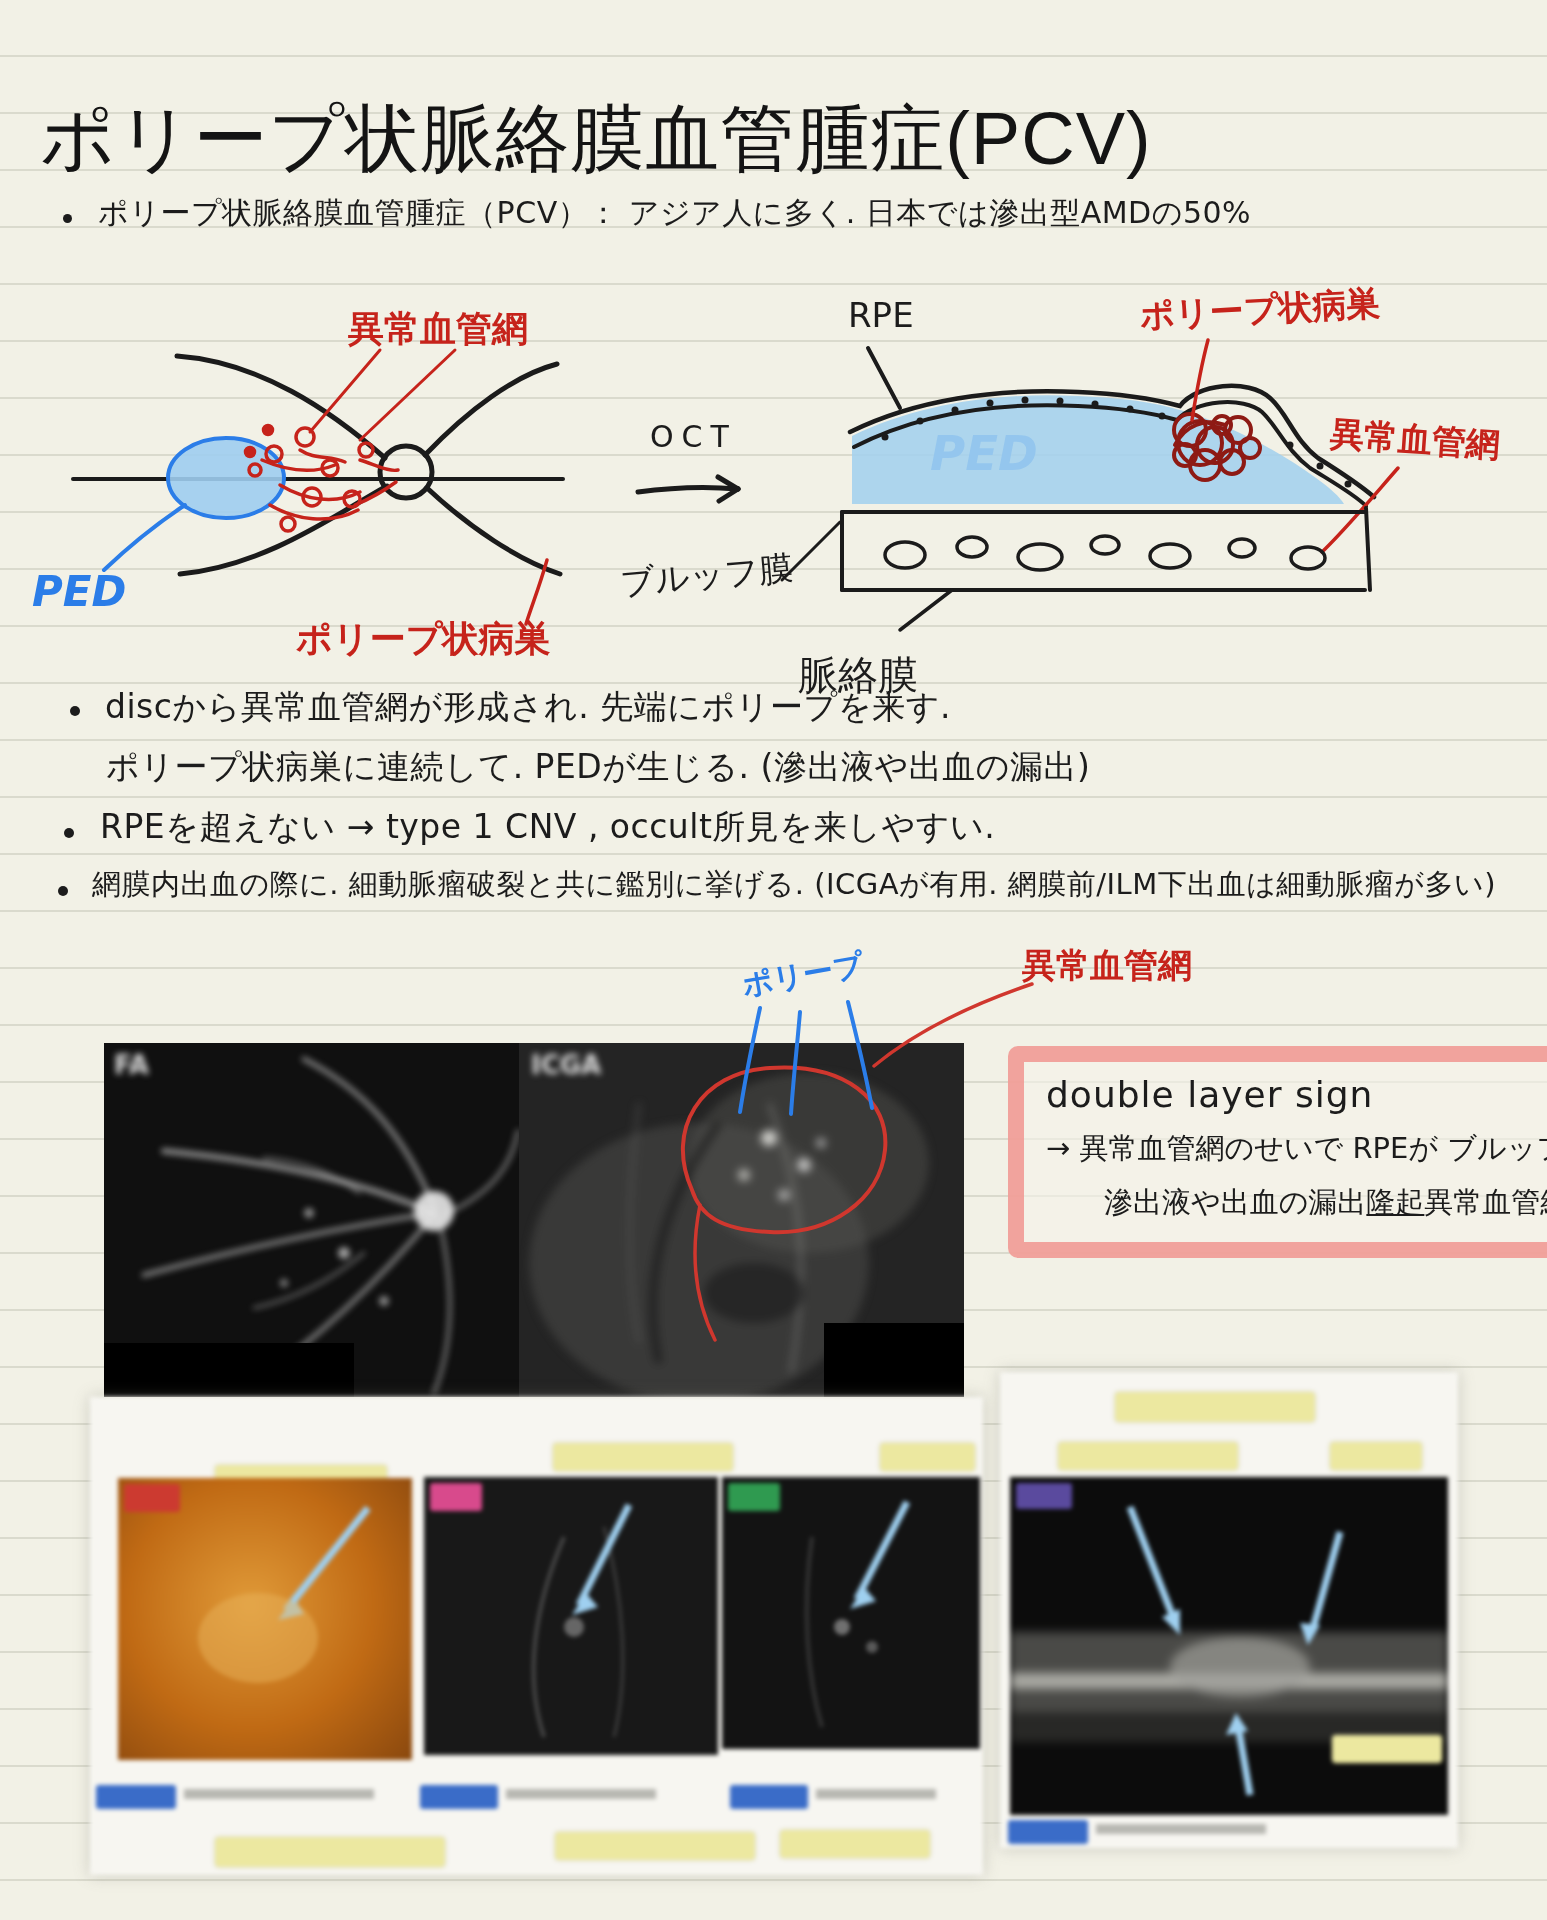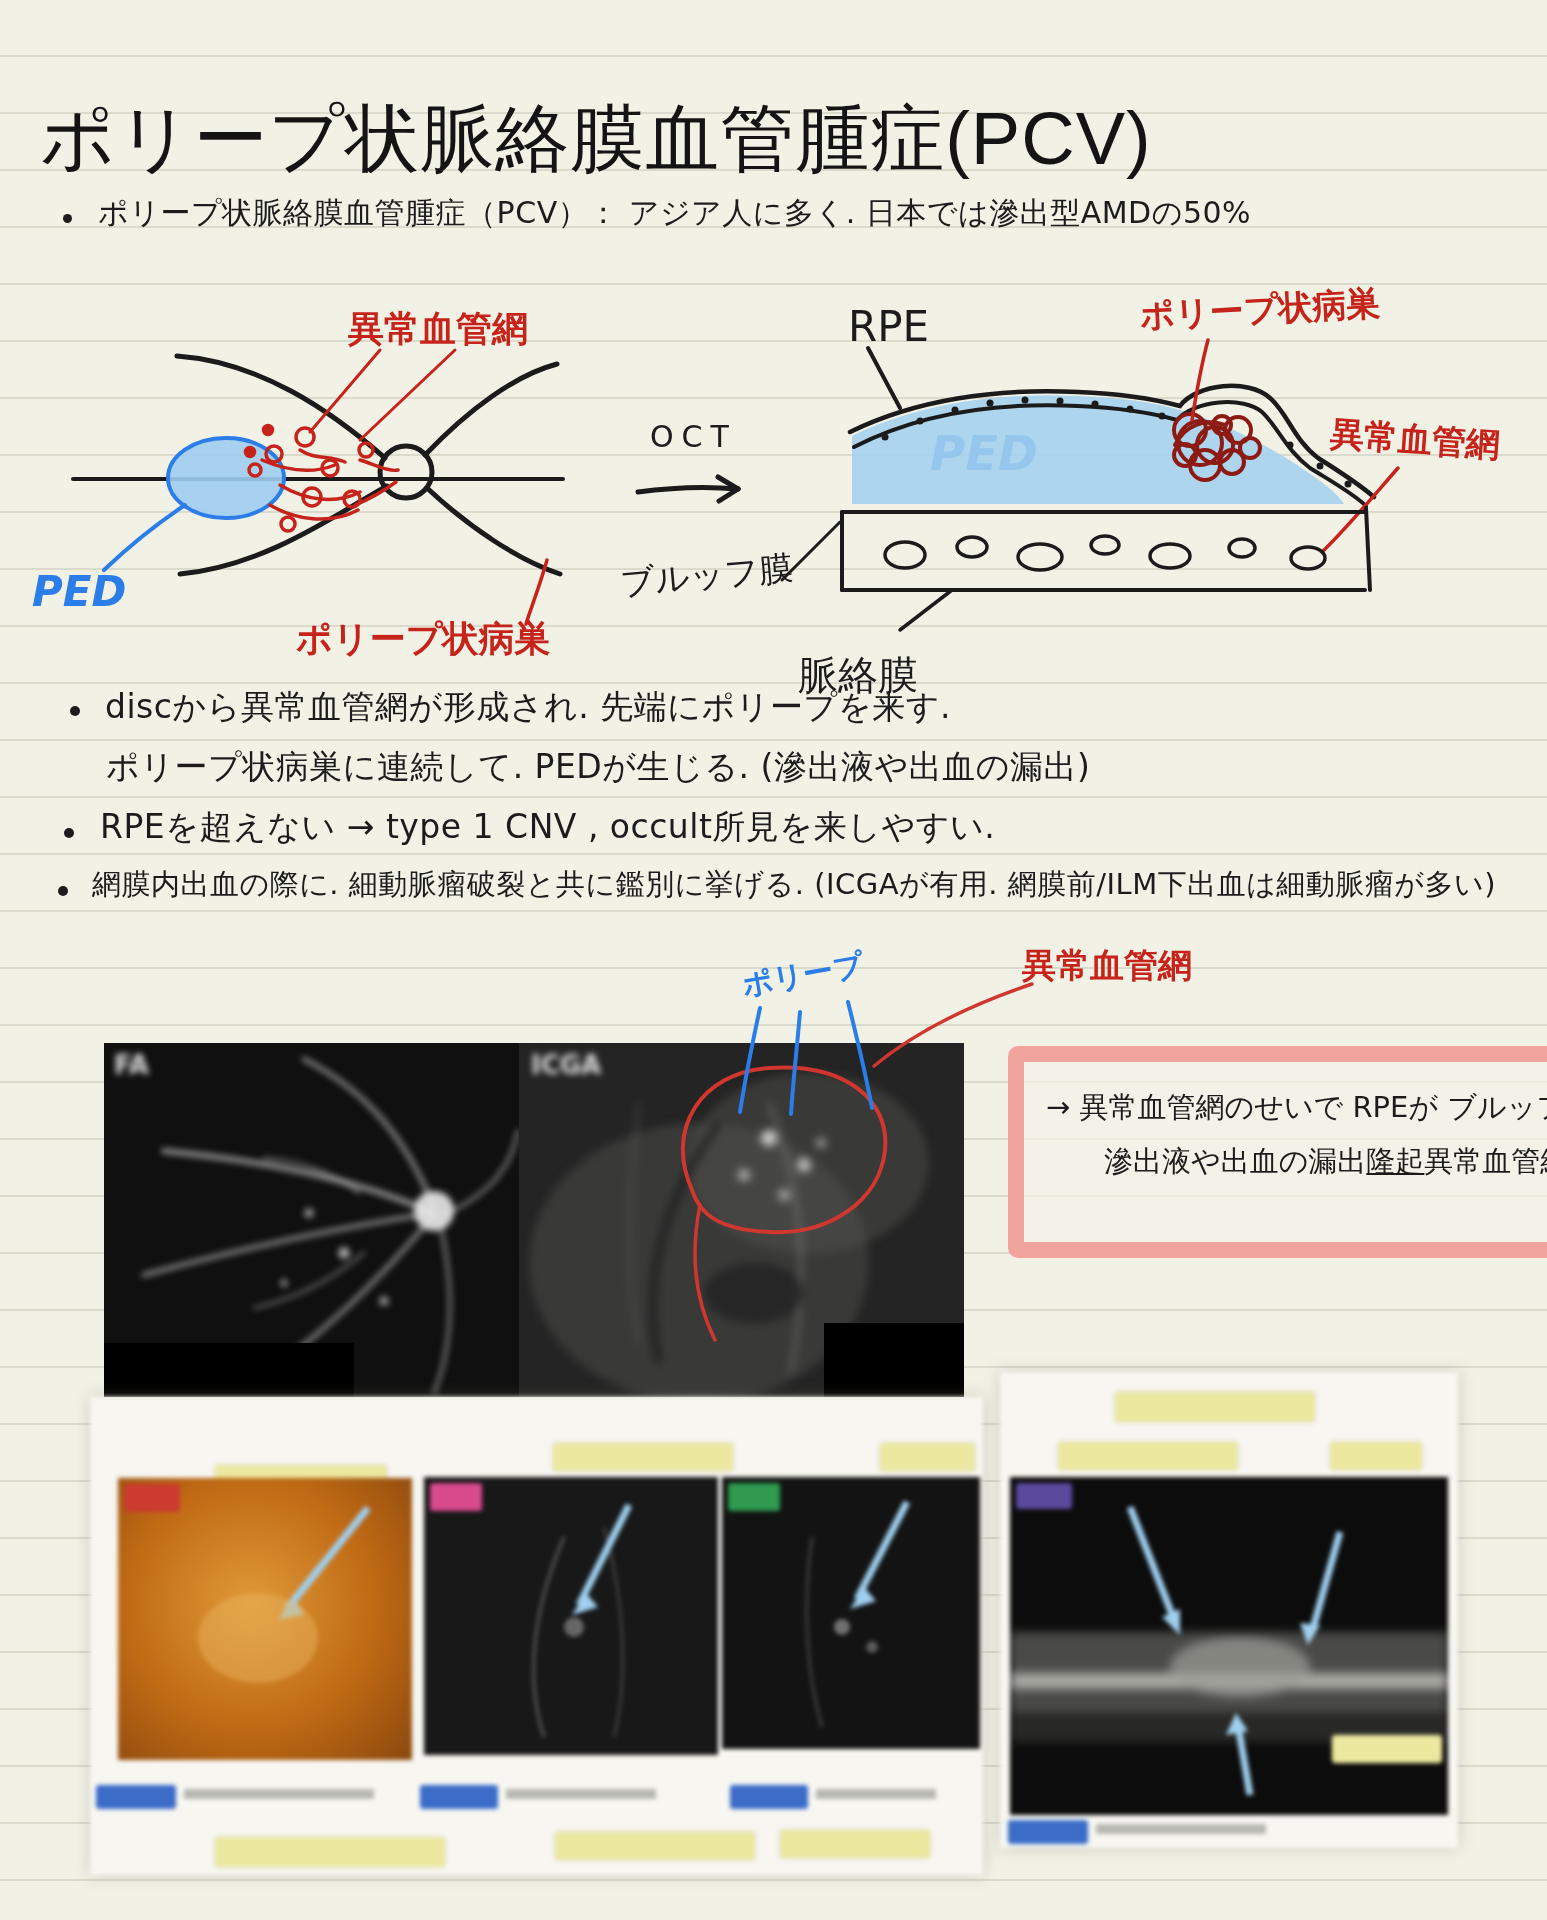--- a/index.html
+++ b/index.html
@@ -266,34 +266,35 @@
 
 <div class="dot" style="left:63px;top:214px;width:9px;height:9px;"></div>
 <div class="lbl hw" style="left:98px;top:196px;font-size:30px;">ポリープ状脈絡膜血管腫症（PCV）： アジア人に多く. 日本では滲出型AMDの50%</div>
 
 <div class="lbl red" style="left:348px;top:308px;font-size:36px;font-weight:bold;">異常血管網</div>
 <div class="lbl blue" style="left:32px;top:568px;font-size:42px;font-style:italic;font-weight:bold;">PED</div>
 <div class="lbl red" style="left:296px;top:618px;font-size:36px;font-weight:bold;">ポリープ状病巣</div>
 
 <div class="lbl" style="left:650px;top:420px;font-size:30px;letter-spacing:8px;">OCT</div>
 
-<div class="lbl" style="left:848px;top:296px;font-size:42px;margin-top:7px;">RPE</div>
+<div class="lbl" style="left:848px;top:296px;font-size:34px;">RPE</div>
 <div class="lbl red" style="left:1140px;top:290px;font-size:34px;font-weight:bold;transform:rotate(-3deg);">ポリープ状病巣</div>
 <div class="lbl red" style="left:1330px;top:420px;font-size:34px;font-weight:bold;transform:rotate(4deg);">異常血管網</div>
 <div class="lbl blue" style="left:930px;top:426px;font-size:48px;font-style:italic;font-weight:bold;">PED</div>
 <div class="lbl" style="left:620px;top:556px;font-size:34px;transform:rotate(-5deg);">ブルッフ膜</div>
 <div class="lbl" style="left:798px;top:652px;font-size:40px;">脈絡膜</div>
 
 <div class="dot" style="left:70px;top:706px;width:10px;height:10px;"></div>
 <div class="lbl hw" style="left:105px;top:688px;font-size:33px;">discから異常血管網が形成され. 先端にポリープを来す.</div>
 <div class="lbl hw" style="left:106px;top:748px;font-size:33px;">ポリープ状病巣に連続して. PEDが生じる. (滲出液や出血の漏出)</div>
 <div class="dot" style="left:64px;top:828px;width:10px;height:10px;"></div>
 <div class="lbl hw" style="left:100px;top:808px;font-size:33px;">RPEを超えない → type 1 CNV , occult所見を来しやすい.</div>
 <div class="dot" style="left:58px;top:886px;width:10px;height:10px;"></div>
 <div class="lbl hw" style="left:92px;top:868px;font-size:29px;">網膜内出血の際に. 細動脈瘤破裂と共に鑑別に挙げる. (ICGAが有用. 網膜前/ILM下出血は細動脈瘤が多い)</div>
 
 <div class="lbl blue" style="left:742px;top:958px;font-size:30px;font-weight:bold;transform:rotate(-10deg);">ポリープ</div>
 <div class="lbl red" style="left:1022px;top:946px;font-size:34px;font-weight:bold;">異常血管網</div>
 
 <div class="notebox">
+  <div class="nb-title">double layer sign</div>
   <div class="nb-line">→ 異常血管網のせいで RPEが ブルッフ膜と</div>
   <div class="nb-line" style="padding-left:58px;"><span>滲出液や出血の漏出</span><span class="u">隆起</span><span>異常血管網.</span></div>
 </div>
 
 </body></html>

